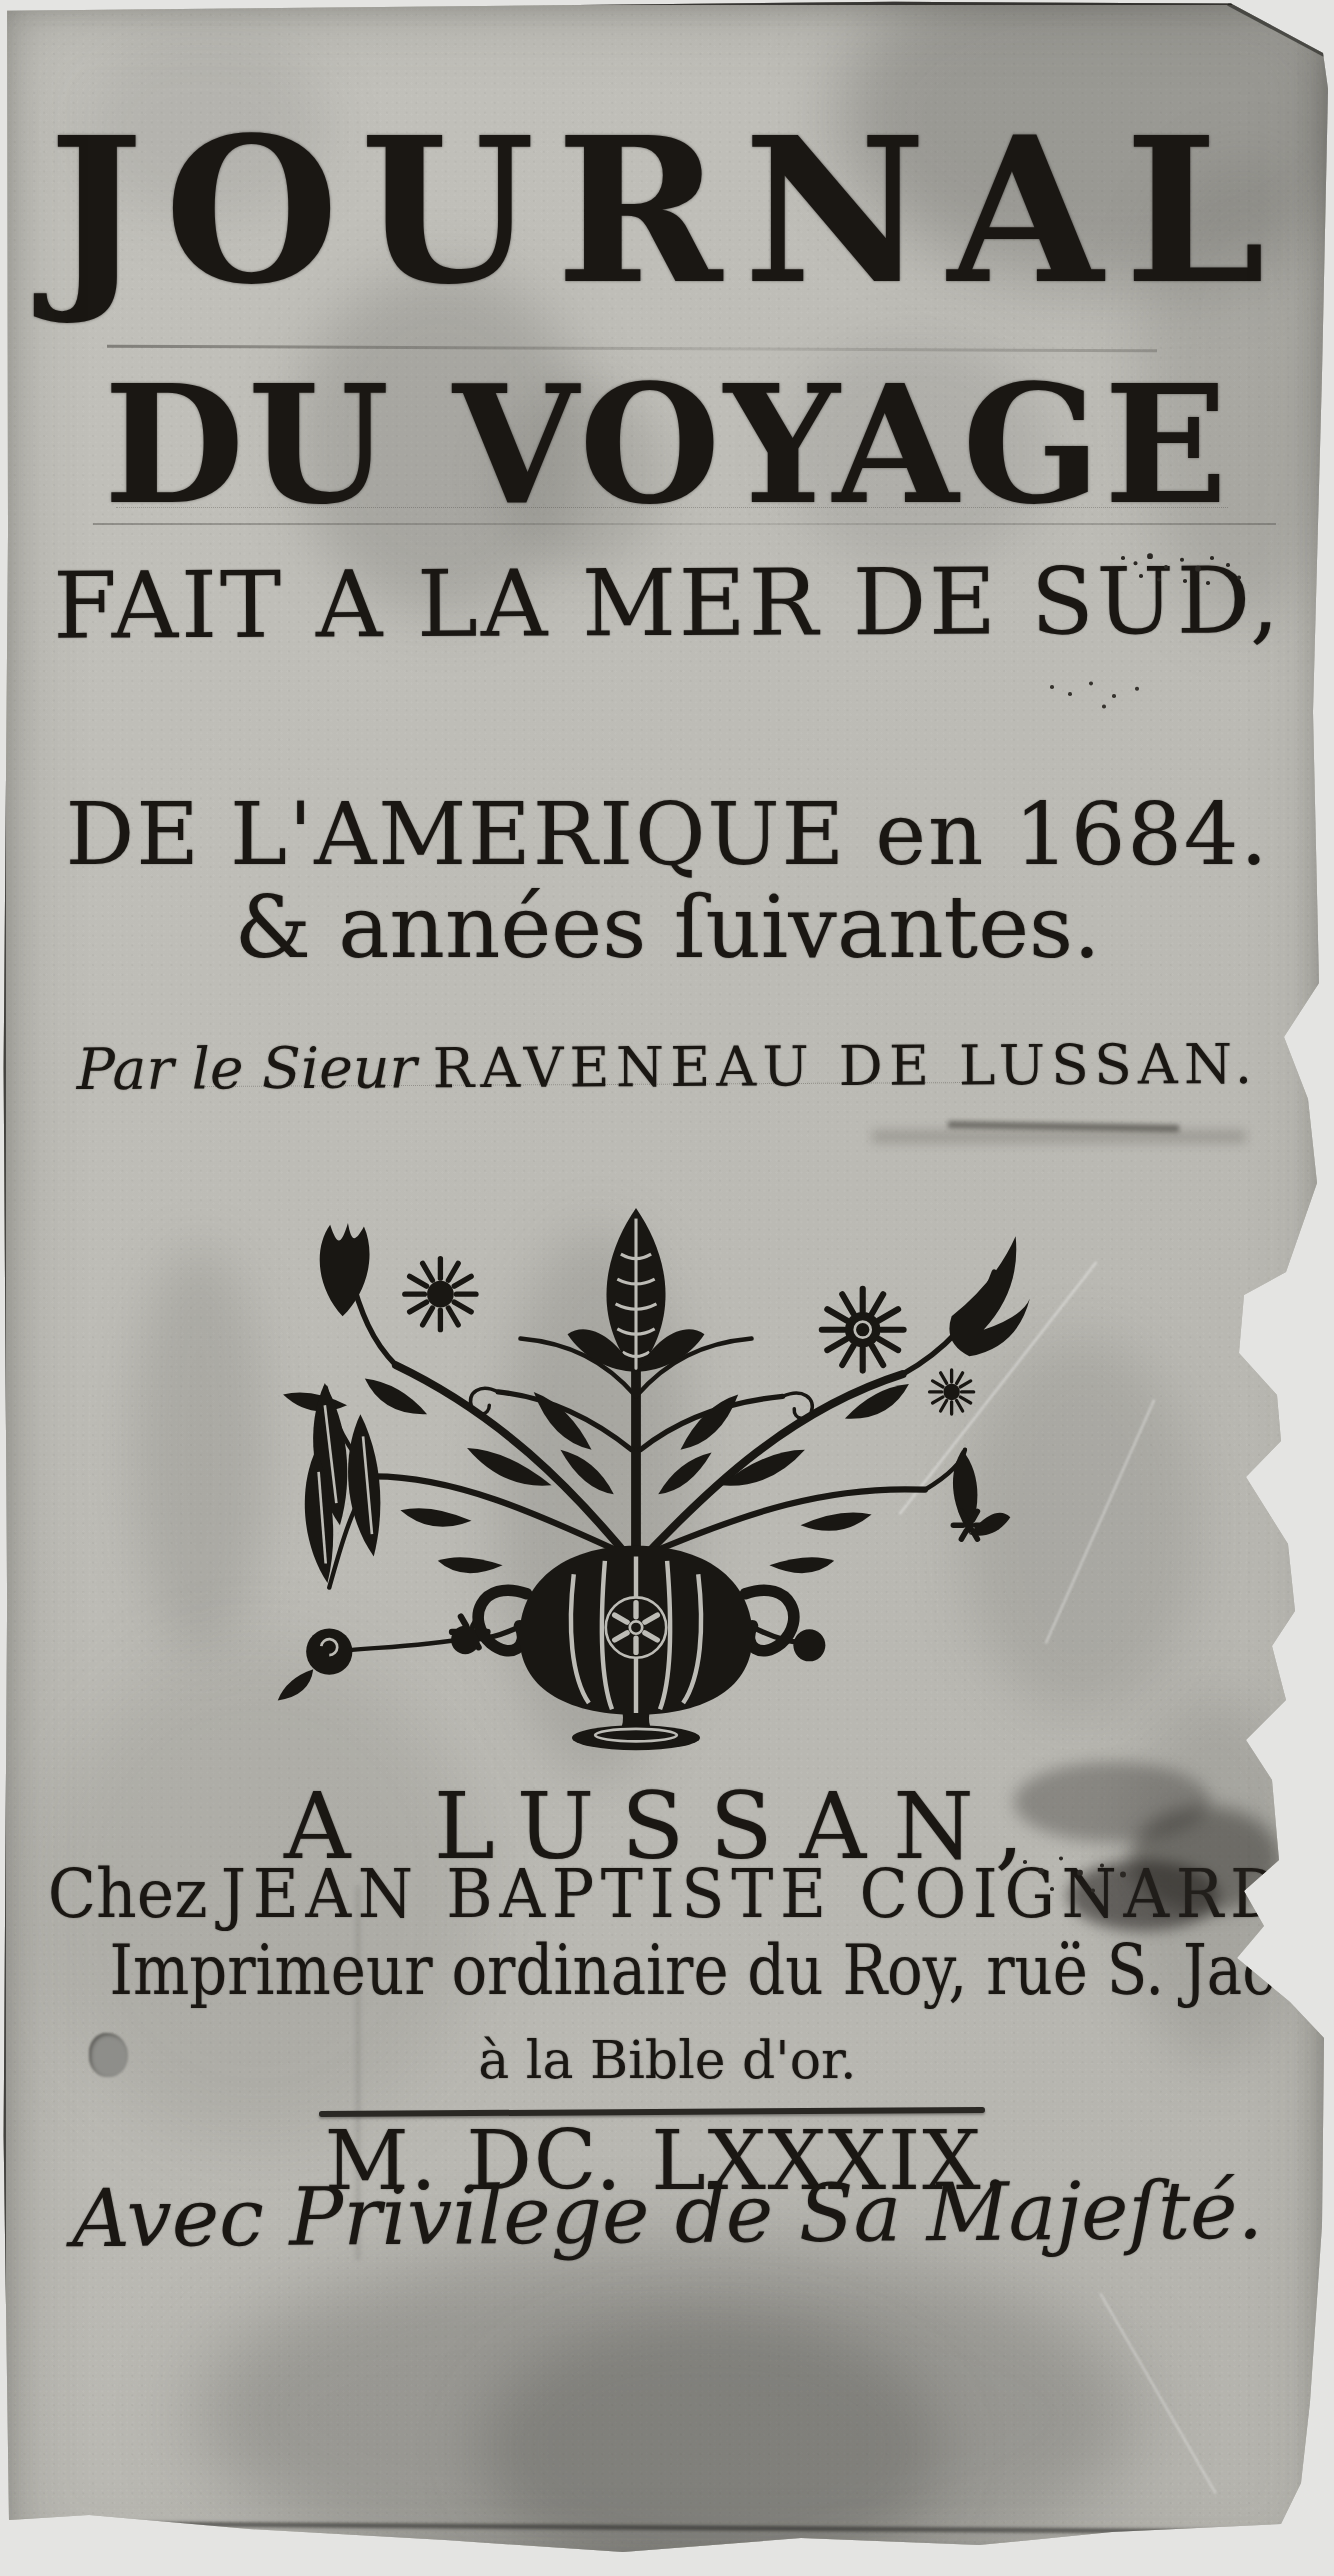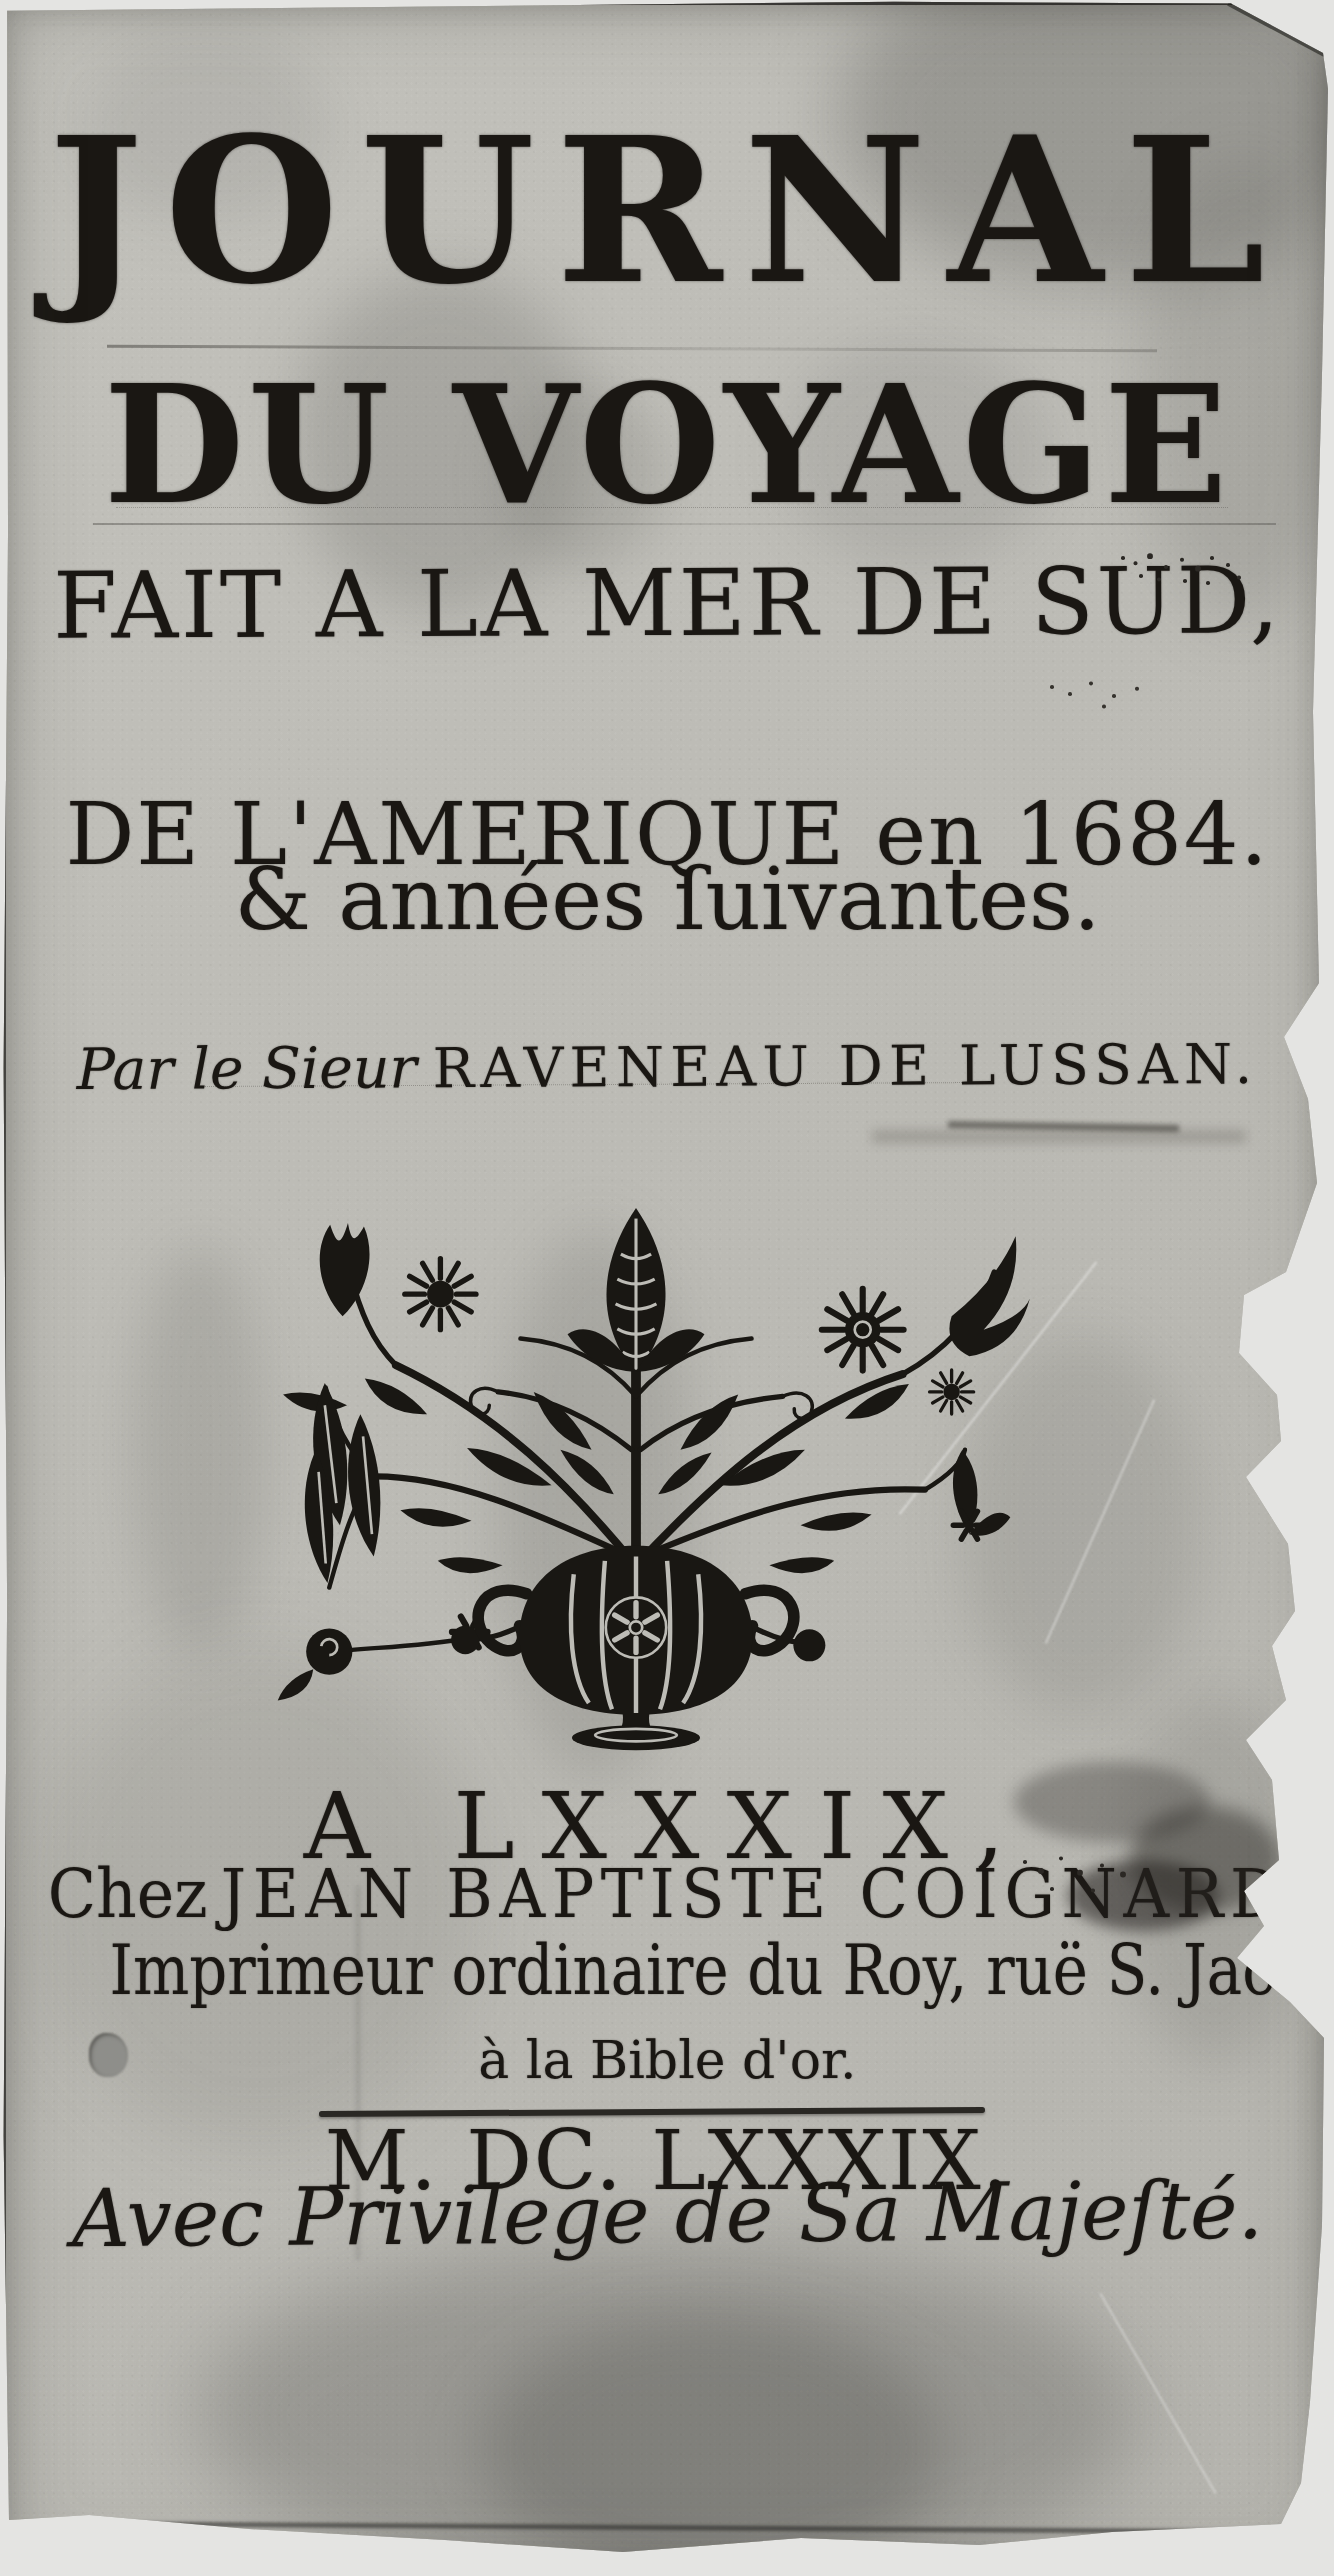--- a/index.html
+++ b/index.html
@@ -29,21 +29,21 @@
     color:#1a1713;line-height:1;text-shadow:0 0 1.8px rgba(26,22,18,.45);}
   .rule{position:absolute;pointer-events:none;}
   .condense{display:inline-block;transform-origin:center;}
   .t-journal{top:111px;font-size:200px;letter-spacing:21.4px;font-weight:bold;
     text-shadow:0 0 2.7px rgba(20,17,14,.55);}
   .t-voyage{top:364px;font-size:162px;letter-spacing:3.6px;font-weight:bold;
     text-shadow:0 0 2.7px rgba(20,17,14,.5);}
   .t-sub1{top:558px;font-size:92px;letter-spacing:2.7px;transform:rotate(-.25deg);}
   .t-sub2{top:706px;font-size:85px;letter-spacing:6.2px;}
   .t-sub3{top:791px;font-size:86px;letter-spacing:1.8px;}
-  .t-sub4{top:856px;font-size:86px;}
+  .t-sub4{top:884px;font-size:86px;}
   .t-byline{top:1038px;transform:rotate(-.3deg);}
   .byline-prefix{font-style:italic;font-size:57px;}
   .byline-name{font-size:55px;letter-spacing:6.2px;padding-left:16px;}
   .t-city{top:1781px;font-size:92px;letter-spacing:27px;}
   .t-publisher{top:1860px;font-size:68px;}
   .pub-prefix{font-size:68px;}
   .pub-caps{font-size:68px;letter-spacing:7.1px;padding-left:14.2px;}
   .t-addr1{top:1936px;font-size:69px;}
   .t-addr2{top:2034px;font-size:52px;}
   .t-date{top:2120px;font-size:82px;letter-spacing:1.8px;}
@@ -244,21 +244,21 @@
             <path d="M-10 6 L-24 14"></path>
             <path d="M-10 -6 L-24 -14"></path>
         </g>
         <circle r="7" fill="none" stroke="#bdbcb6" stroke-width="3"></circle>
       </g>
       <path d="M430 596 C432 612 426 618 418 624 L472 624 C464 618 458 612 460 596 Z" fill="#191713"></path>
       <ellipse cx="445" cy="624" rx="72" ry="14" fill="#191713"></ellipse>
       <ellipse cx="445" cy="621" rx="46" ry="7" fill="none" stroke="#bdbcb6" stroke-width="3"></ellipse>
     </svg>
 
-    <div class="line t-city">A LXXXIX,</div>
+    <div class="line t-city">A LUSSAN,</div>
     <div class="line t-publisher">
       <span class="condense" style="transform:scaleX(.93);">
         <span class="pub-prefix">Chez</span><span class="pub-caps">JEAN BAPTISTE COIGNARD</span>
       </span>
     </div>
     <div class="line t-addr1">
       <span class="condense" style="transform:scaleX(.86);">Imprimeur ordinaire du Roy, ruë S. Jacques ,</span>
     </div>
     <div class="line t-addr2">à la Bible d'or.</div>
     <div class="rule" style="top:2109px;left:319px;width:666px;height:6.2px;background:#2a2824;border-radius:2.7px;transform:rotate(-.35deg);box-shadow:0 1.8px 2.7px rgba(40,38,34,.4);"></div>

